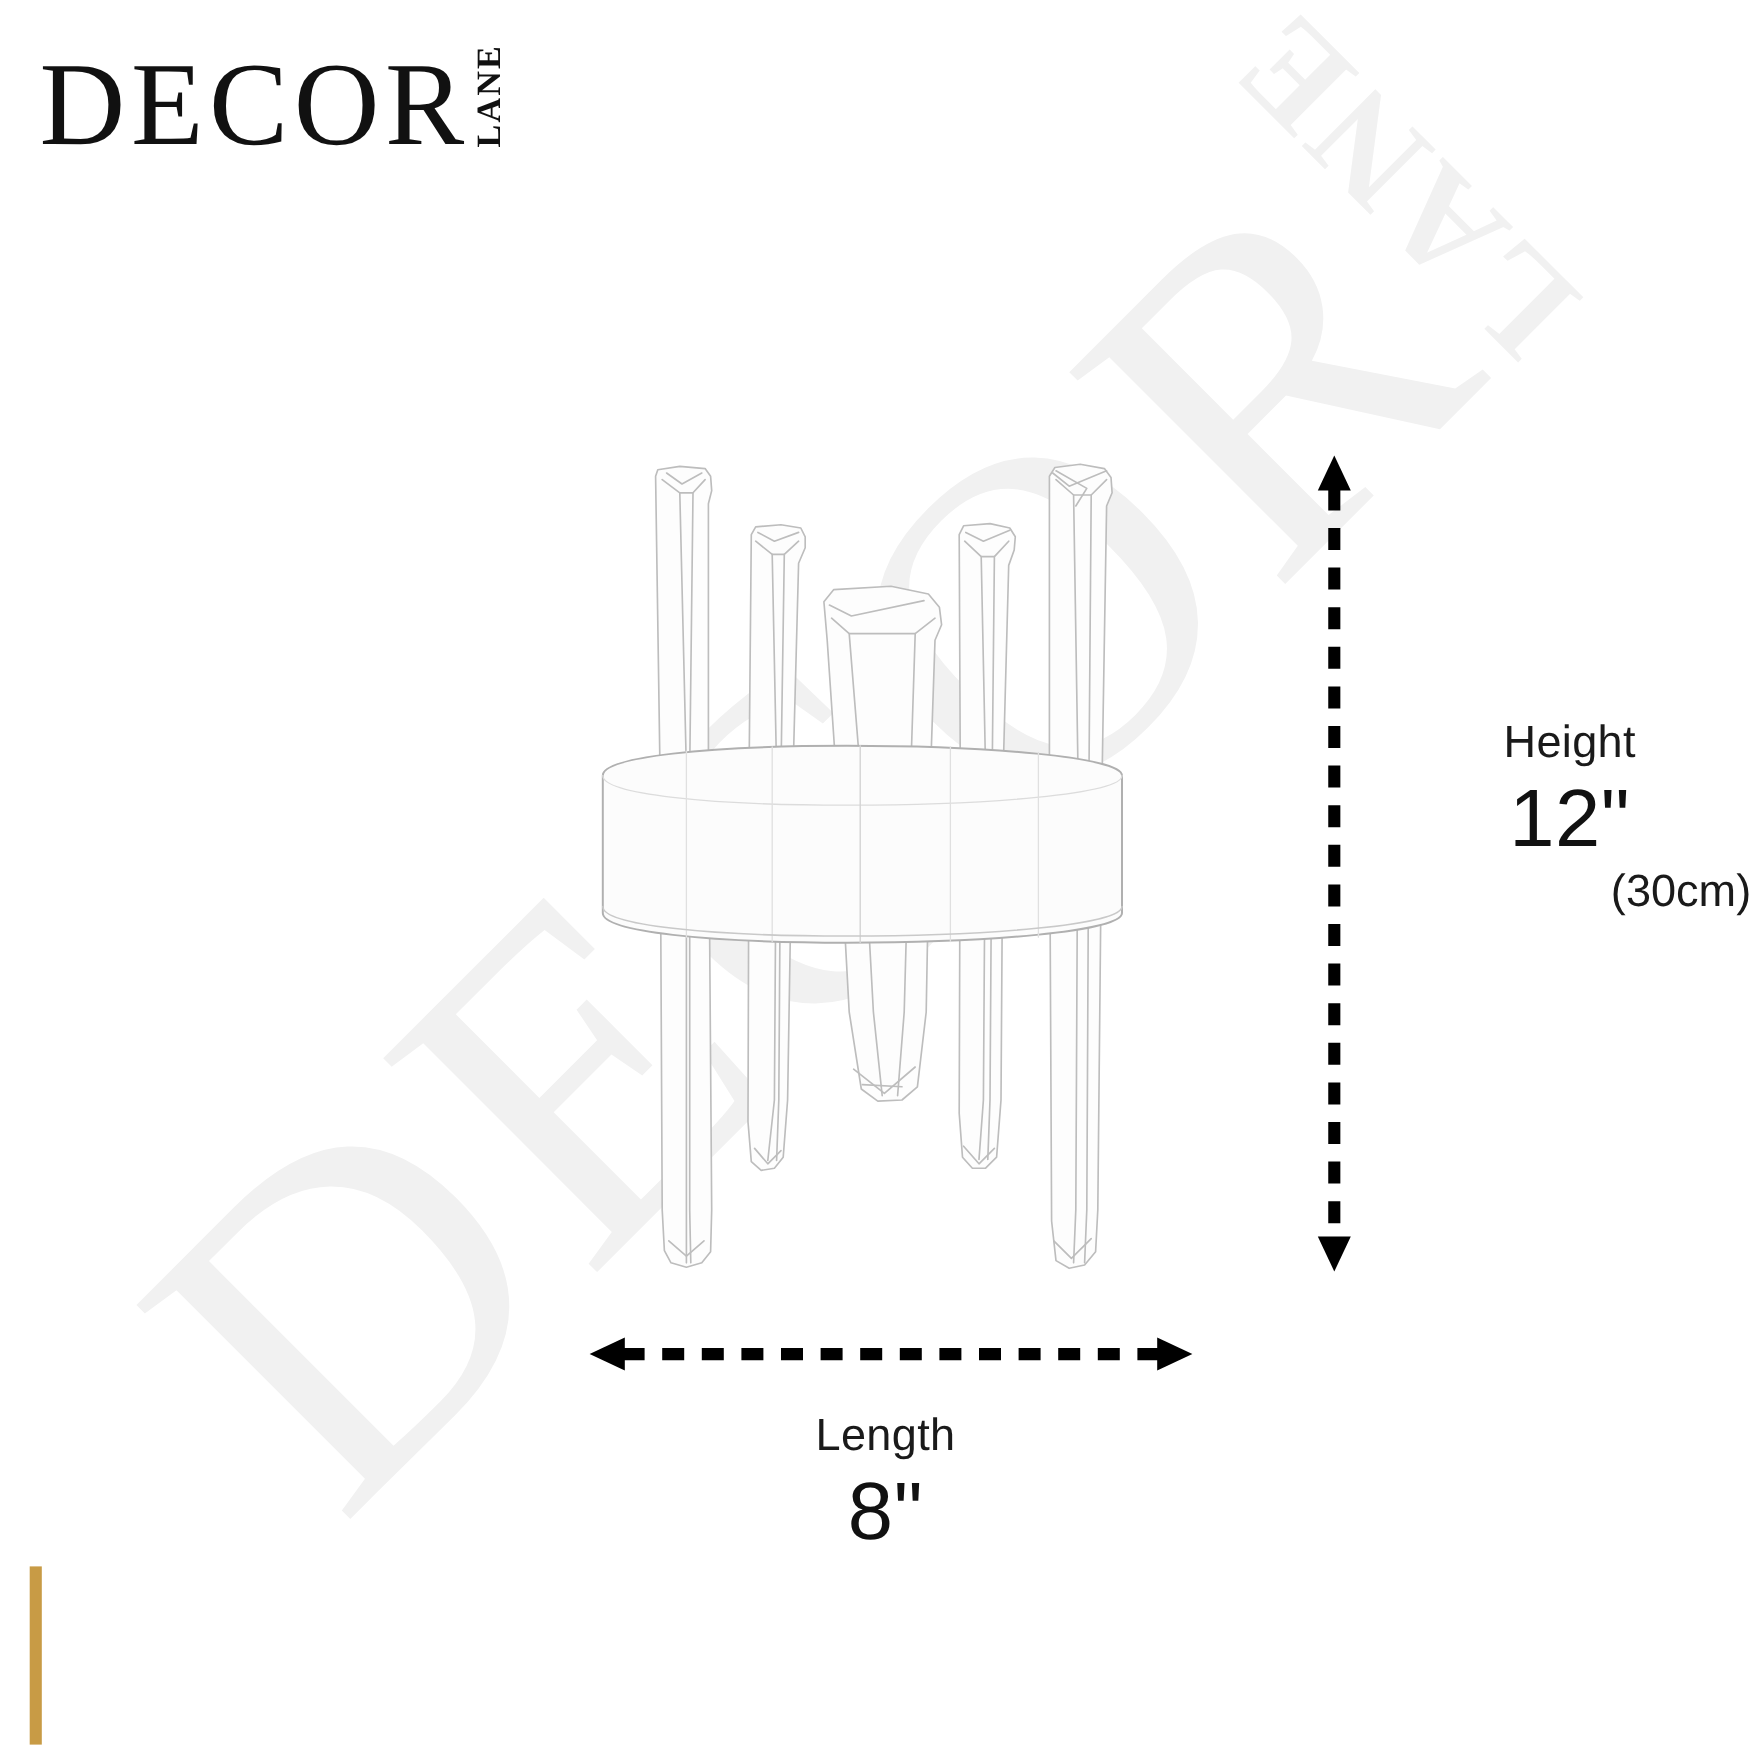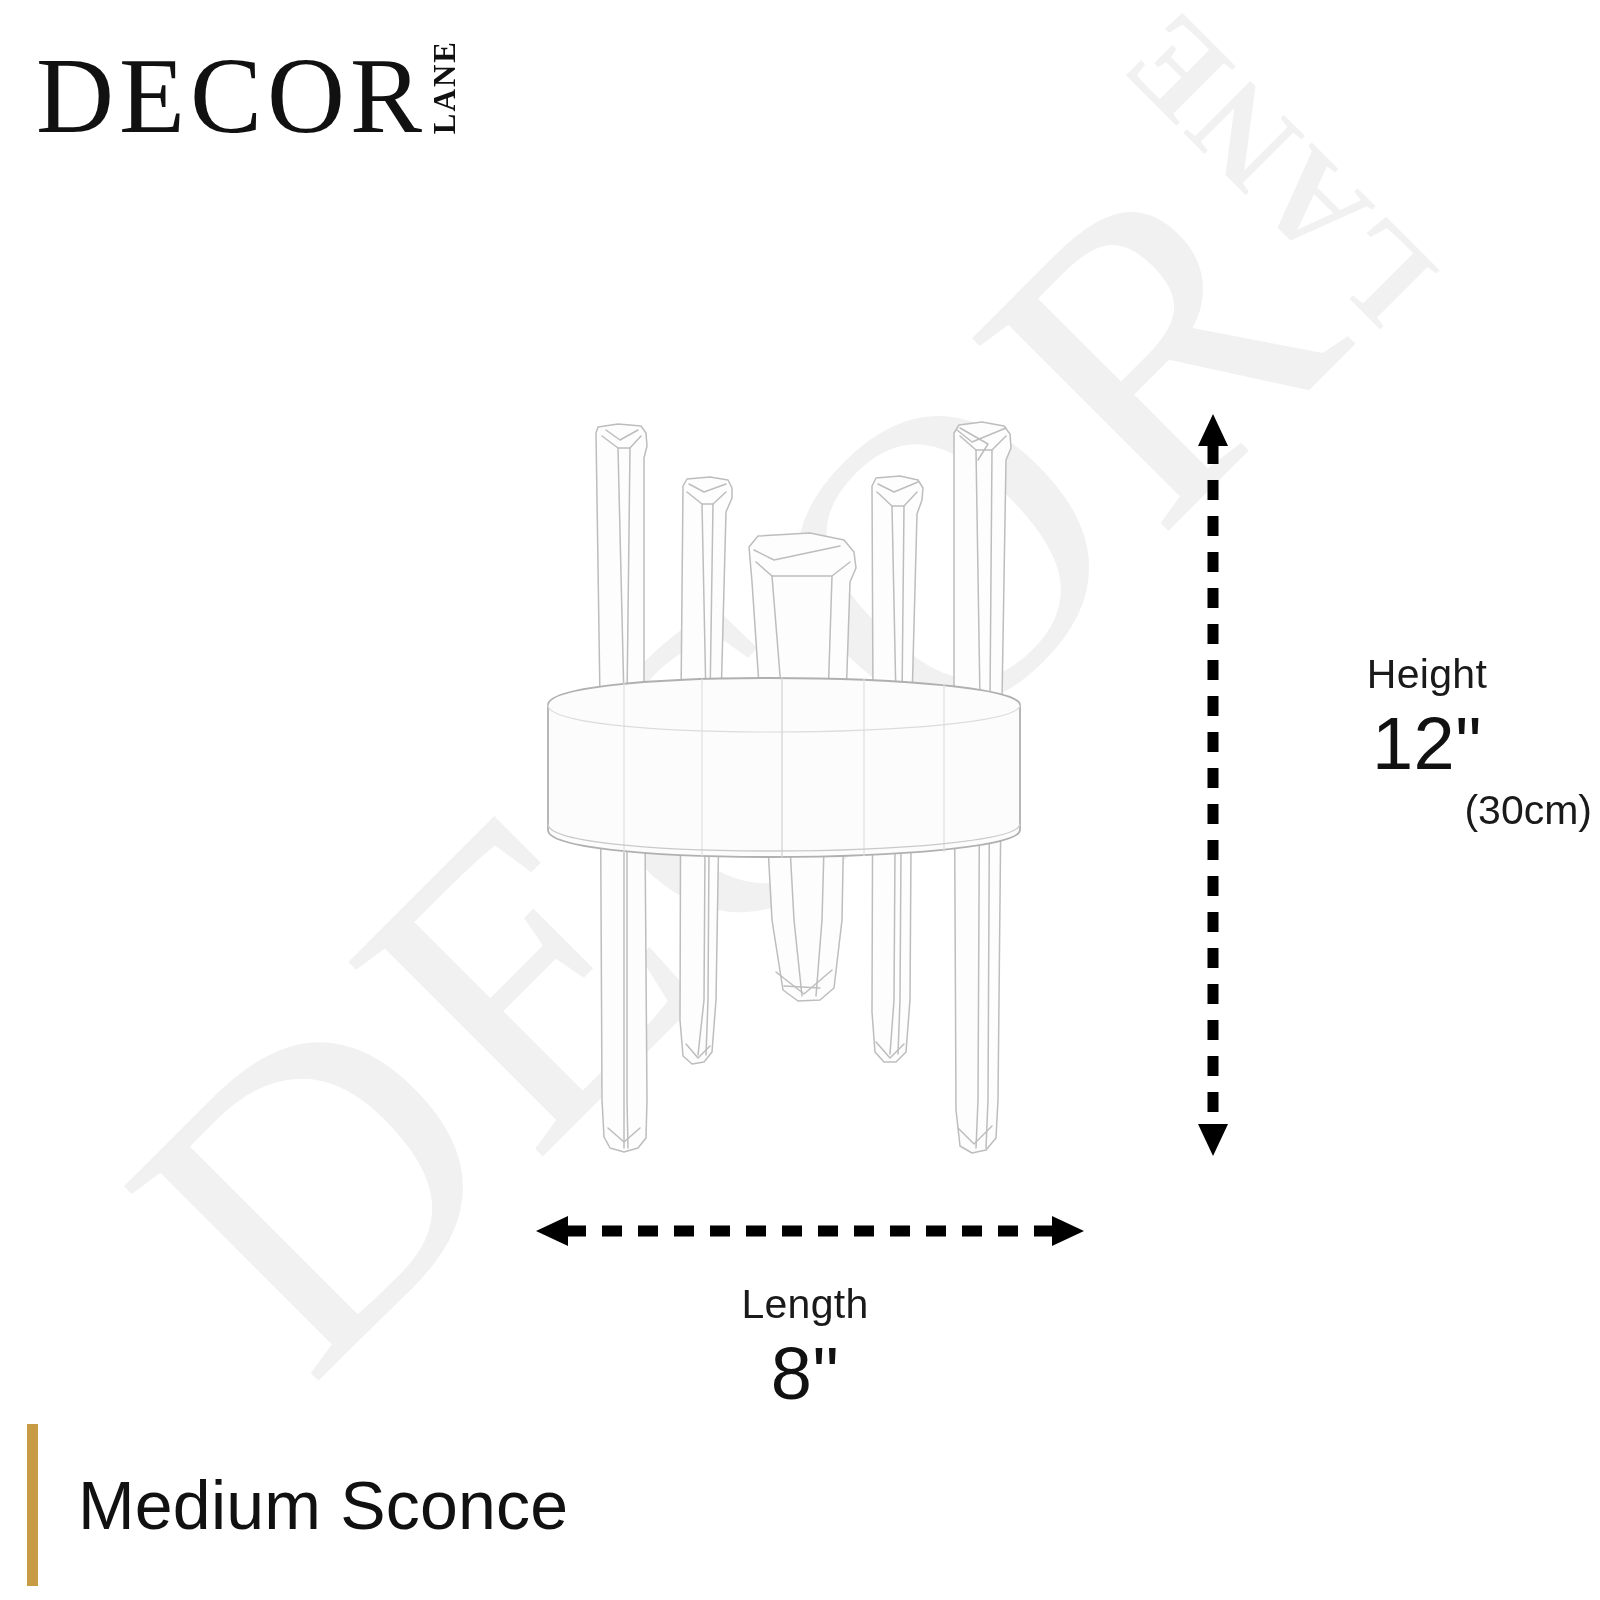--- a/index.html
+++ b/index.html
@@ -275,16 +275,15 @@
     <div class="dim-metric">(30cm)</div>
   </div>
 
   <div id="length-label">
     <div class="dim-caption">Length</div>
     <div class="dim-value">8"</div>
   </div>
 
   <div id="footer-title">
     <div id="accent-bar" style="background: rgb(200, 155, 69);"></div>
-    <div id="product-name">Medium Sconce</div>
   </div>
 
 </div>
 
 </body></html>

